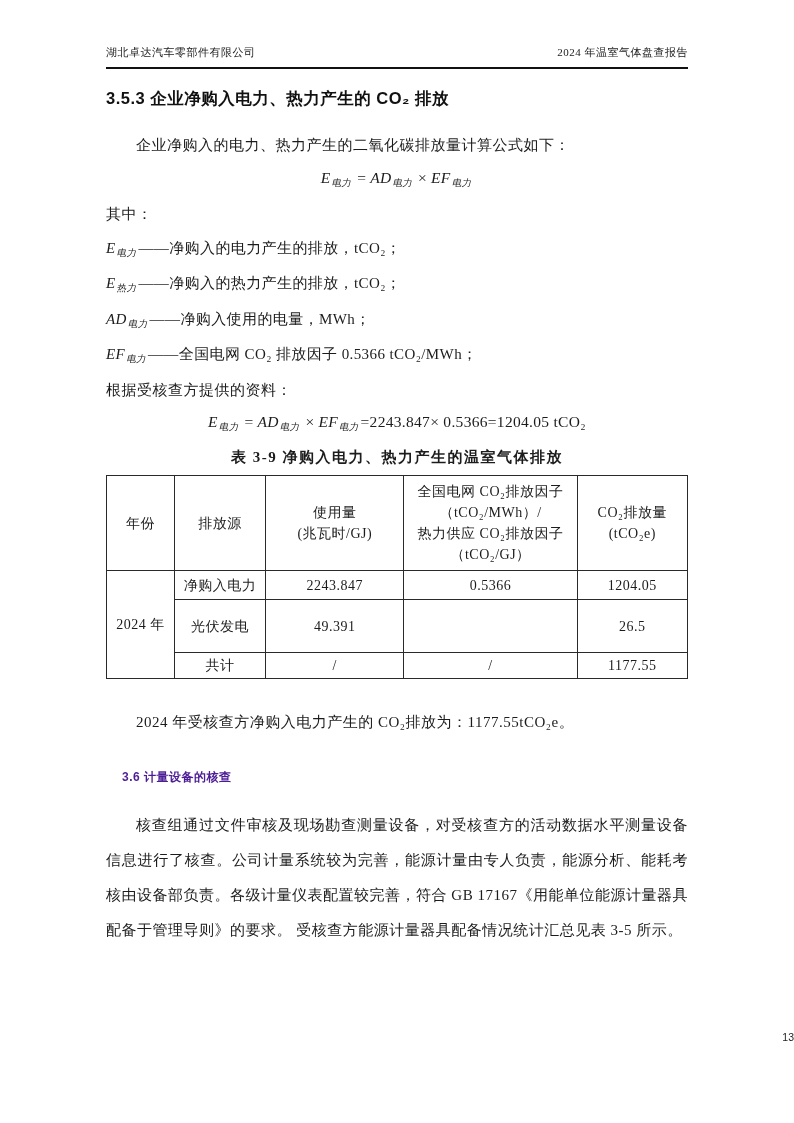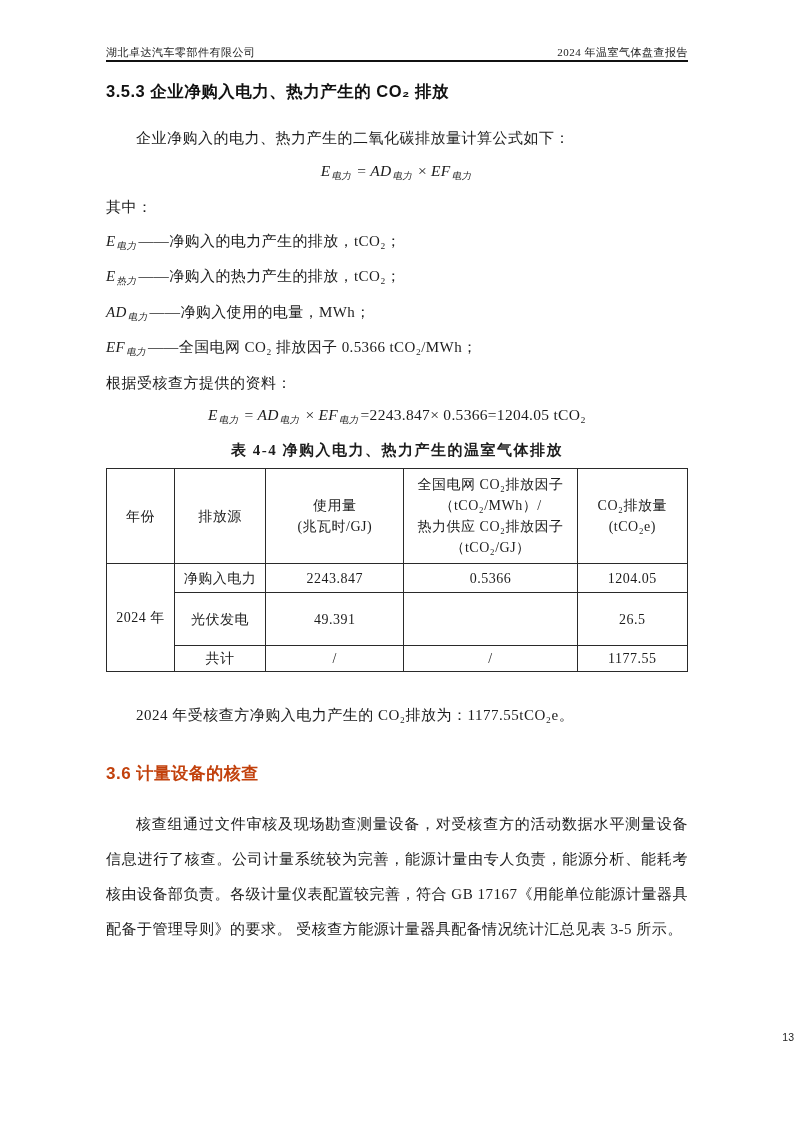--- a/index.html
+++ b/index.html
@@ -16,40 +16,42 @@
     overflow: hidden;
   }
 
   
   .running-header {
     display: flex;
     justify-content: space-between;
     align-items: flex-end;
     font-size: 11px;
     letter-spacing: 0.5px;
+    padding-bottom: 7px;
     border-bottom: 2px solid #111;
     color: #222;
   }
 
   
   .h-353 {
     margin-top: 19px;
     font-family: "Liberation Sans", "DejaVu Sans", sans-serif;
     font-weight: bold;
     font-size: 16.5px;
     color: #111;
     letter-spacing: 0.5px;
   }
   .h-36 {
     margin-top: 36px;
     font-family: "Liberation Sans", "DejaVu Sans", sans-serif;
     font-weight: bold;
-    font-size: 17px;
-    color: #c2410c;
-    letter-spacing: 0.5px;
+    font-size: 12px;
+    color: #4c1d95;
+    letter-spacing: 0.5px;
+    margin-left: 16px;
   }
 
   
   .para {
     font-size: 15px;
     line-height: 22px;
     letter-spacing: 0.5px;
   }
   .indent { text-indent: 2em; }
   .mt { margin-top: 24px; }
@@ -160,21 +162,21 @@
   <p class="defline">
     <span class="var">EF</span><span class="fsub">电力</span><span>——全国电网 CO₂ 排放因子 0.5366 tCO₂/MWh；</span>
   </p>
 
   <p class="plainline">根据受核查方提供的资料：</p>
 
   <div class="formula">
     <span class="var">E</span><span class="fsub">电力</span><span class="op">=</span><span class="var">AD</span><span class="fsub">电力</span><span class="op">×</span><span class="var">EF</span><span class="fsub">电力</span><span>=2243.847× 0.5366=1204.05  tCO₂</span>
   </div>
 
-  <div class="tbl-caption">表 4-4 净购入电力、热力产生的温室气体排放</div>
+  <div class="tbl-caption">表 3-9 净购入电力、热力产生的温室气体排放</div>
 
   <table class="data">
     <colgroup>
       <col style="width:11.7%">
       <col style="width:15.7%">
       <col style="width:23.8%">
       <col style="width:29.8%">
       <col style="width:19.0%">
     </colgroup>
     <thead>

